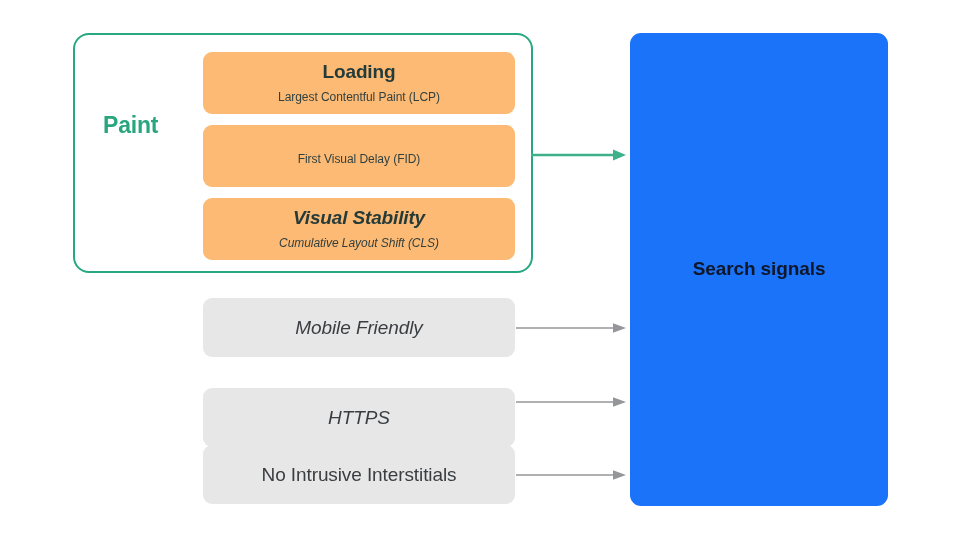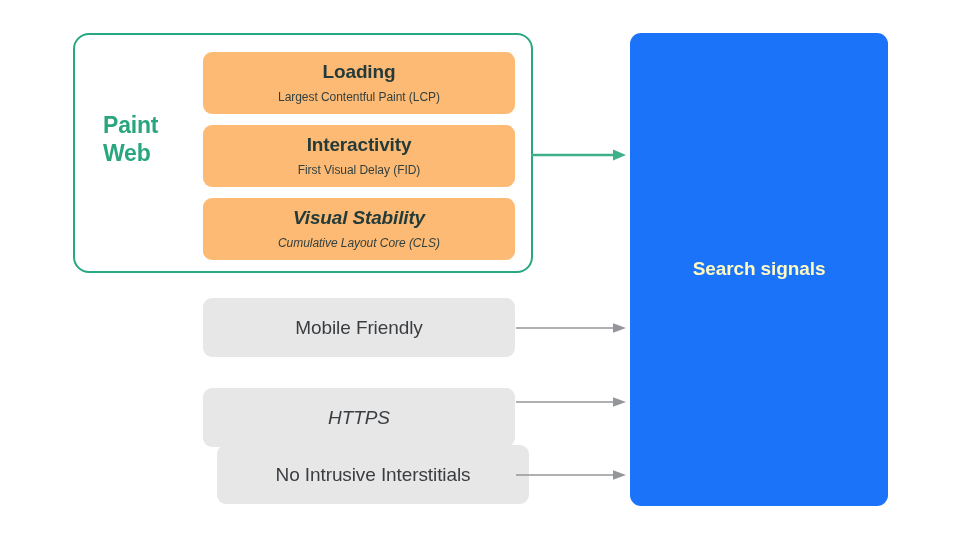--- a/index.html
+++ b/index.html
@@ -85,23 +85,23 @@
     left: 203px;
     width: 312px;
     height: 59px;
     background: #e7e7e8;
     border-radius: 9px;
     display: flex;
     align-items: center;
     justify-content: center;
     box-sizing: border-box;
   }
-  .gray-card.g1 { top: 298px; }
+  .gray-card.g1 { top: 298px; font-style: italic; }
   .gray-card.g2 { top: 388px; font-style: italic; }
-  .gray-card.g3 { top: 445px; margin-left: 14px; }
+  .gray-card.g3 { top: 445px; }
 
   .gray-card .label {
     font-size: 19px;
     font-weight: normal;
     color: #3b3e41;
     letter-spacing: -0.1px;
   }
 
   
   .blue-box {
@@ -110,21 +110,21 @@
     top: 33px;
     width: 258px;
     height: 473px;
     background: #1a73f8;
     border-radius: 11px;
     display: flex;
     align-items: center;
     justify-content: center;
   }
   .blue-box .blue-text {
-    color: #fef9c3;
+    color: #0f172a;
     font-size: 19px;
     font-weight: bold;
     text-align: center;
     line-height: 1.42;
     letter-spacing: -0.1px;
   }
 
   
   .arrow {
     position: absolute;
@@ -139,36 +139,34 @@
 </style>
 </head>
 <body>
 
 <div class="canvas">
 
   <div class="cwv-container"></div>
 
   <div class="cwv-label">
     <div>Paint</div>
-    <div>Web</div>
   </div>
 
   <div class="green-card c1">
     <div class="title">Loading</div>
     <div class="subtitle">Largest Contentful Paint (LCP)</div>
   </div>
 
   <div class="green-card c2">
-    <div class="title">Interactivity</div>
     <div class="subtitle">First Visual Delay (FID)</div>
   </div>
 
   <div class="green-card c3">
     <div class="title">Visual Stability</div>
-    <div class="subtitle">Cumulative Layout Core (CLS)</div>
+    <div class="subtitle">Cumulative Layout Shift (CLS)</div>
   </div>
 
   <div class="gray-card g1">
     <div class="label">Mobile Friendly</div>
   </div>
 
   <div class="gray-card g2">
     <div class="label">HTTPS</div>
   </div>
 

